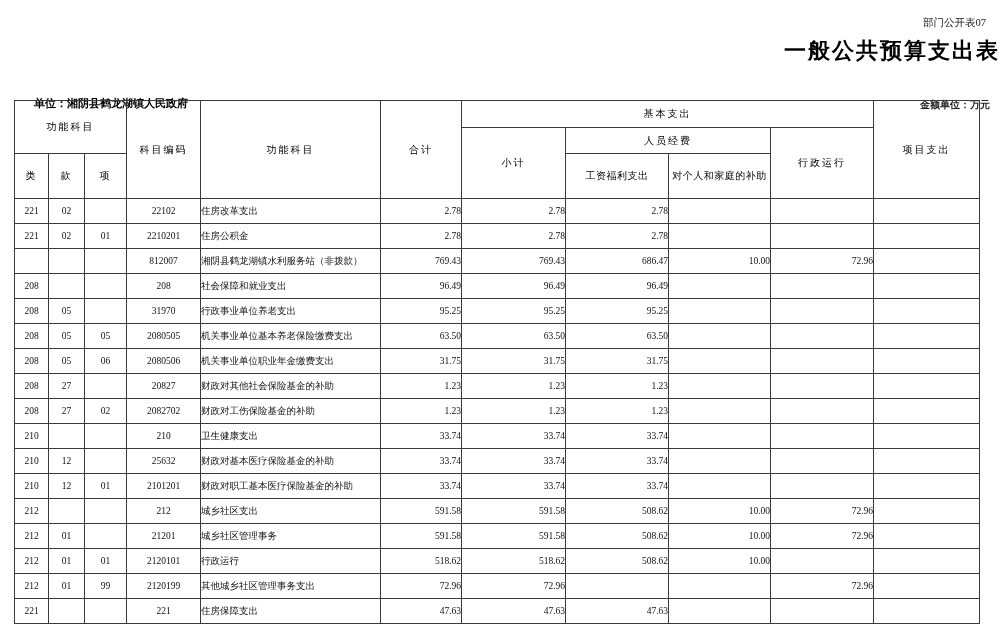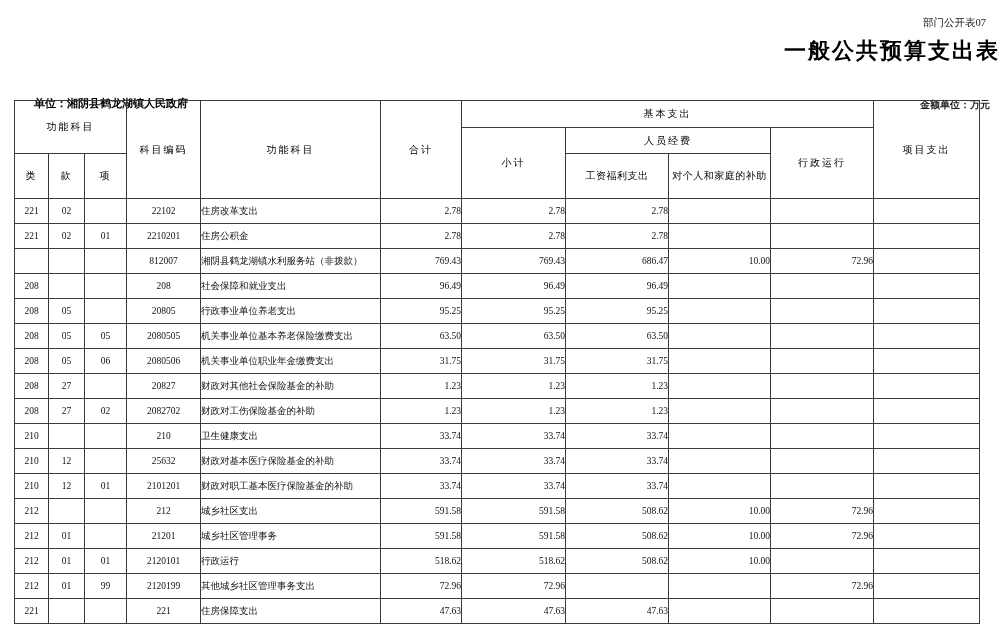--- a/index.html
+++ b/index.html
@@ -147,21 +147,21 @@
         <td class="c-num">96.49</td>
         <td class="c-num">96.49</td>
         <td class="c-num"></td>
         <td class="c-num"></td>
         <td class="c-num"></td>
       </tr>
       <tr>
         <td class="c-center">208</td>
         <td class="c-center">05</td>
         <td class="c-center"></td>
-        <td class="c-center">20805</td>
+        <td class="c-center">31970</td>
         <td class="c-name lv2">行政事业单位养老支出</td>
         <td class="c-num">95.25</td>
         <td class="c-num">95.25</td>
         <td class="c-num">95.25</td>
         <td class="c-num"></td>
         <td class="c-num"></td>
         <td class="c-num"></td>
       </tr>
       <tr>
         <td class="c-center">208</td>

